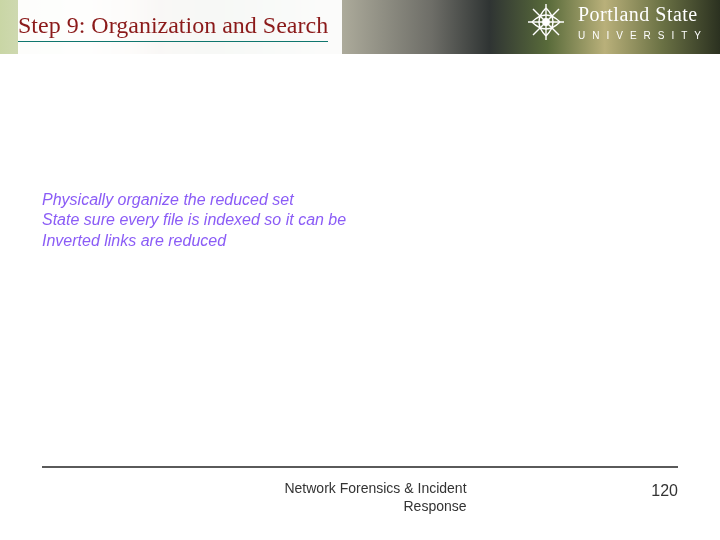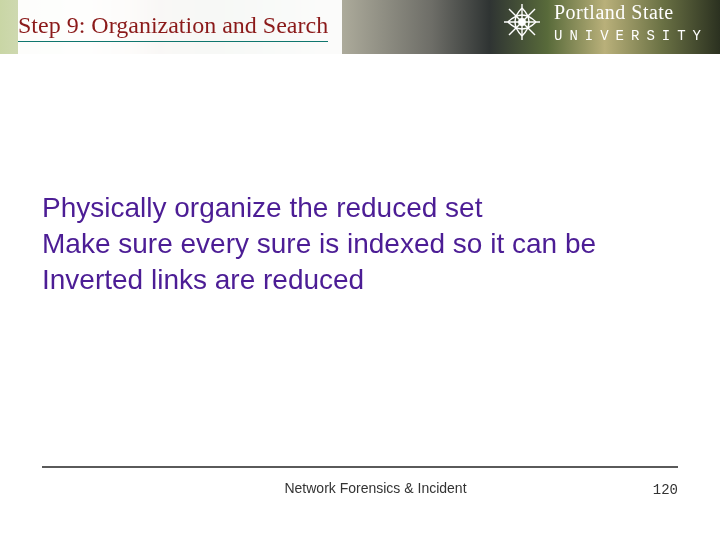--- a/index.html
+++ b/index.html
@@ -13,53 +13,53 @@
     position: absolute; right: 0; top: 0; width: 370px; height: 44px;
     display: flex; align-items: center; justify-content: flex-end;
     padding-right: 12px;
   }
   .psu {
     display: flex; align-items: center; color: #ffffff;
   }
   .psu-logo { width: 44px; height: 44px; margin-right: 10px; }
   .psu-text { display: flex; flex-direction: column; line-height: 1; }
   .psu-top { font-family: Georgia, 'Times New Roman', serif; font-size: 20px; letter-spacing: 0.5px; }
-  .psu-bottom { font-family: Liberation Mono, monospace; font-size: 14px; letter-spacing: 7px; margin-top: 7px; }
+  .psu-bottom { font-family: Liberation Sans, sans-serif; font-size: 10px; letter-spacing: 7px; margin-top: 7px; }
   .title-wrap {
     position: absolute; left: 18px; top: 0; height: 54px;
     display: flex; align-items: center;
     background: rgba(255,255,255,0.95);
     padding: 0 14px 0 0;
   }
   .title {
     font-family: Georgia, 'Times New Roman', serif;
     font-size: 24px; color: #8b1a1a;
     border-bottom: 1px solid #0f766e;
     padding-bottom: 2px;
   }
   .body {
     position: absolute; left: 42px; right: 42px; top: 190px;
     font-family: Verdana, Geneva, sans-serif;
-    font-size: 28px; color: #4c1d95; line-height: 1.28;
+    font-size: 16px; color: #8b5cf6; line-height: 1.28; font-style: italic;
   }
   .body p { margin: 0; }
   .body .indent { padding-left: 28px; text-indent: -0px; }
   .rule {
     position: absolute; left: 42px; right: 42px; top: 466px;
     height: 2px; background: #5a5a5a;
   }
   .footer {
     position: absolute; left: 0; right: 0; top: 480px; height: 44px;
     display: flex; align-items: flex-start; justify-content: center;
     font-family: Arial, sans-serif; font-size: 14px; color: #333;
   }
   .footer .center { text-align: right; line-height: 1.25; margin-left: 31px; }
   .pagenum {
     position: absolute; right: 42px; top: 482px;
-    font-family: Liberation Mono, monospace; font-size: 14px; color: #333;
+    font-family: Liberation Sans, sans-serif; font-size: 16px; color: #333;
   }
 </style>
 </head>
 <body>
 
 <div class="slide">
 
   <div class="banner"></div>
 
   <div class="banner-right">
@@ -83,26 +83,27 @@
       </div>
     </div>
   </div>
 
   <div class="title-wrap">
     <div class="title">Step 9: Organization and Search</div>
   </div>
 
   <div class="body">
     <p>Physically organize the reduced set</p>
-    <p>Make sure every sure is indexed so it can be</p>
+    <p>State sure every file is indexed so it can be</p>
     <p>Inverted links are reduced</p>
   </div>
 
   <div class="rule"></div>
 
   <div class="footer">
     <div class="center">
       <div>Network Forensics &amp; Incident</div>
+      <div>Response</div>
     </div>
   </div>
   <div class="pagenum">120</div>
 
 </div>
 
 </body></html>

